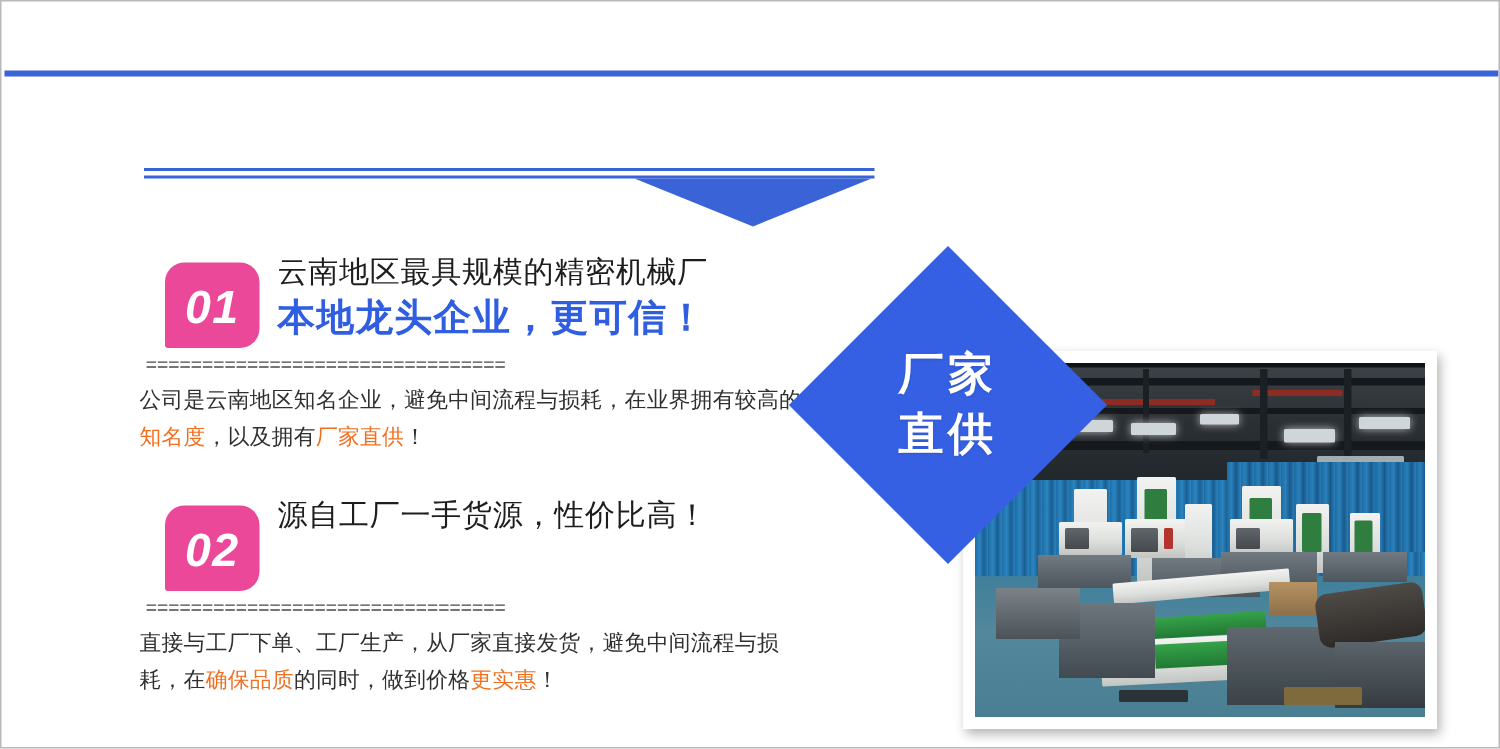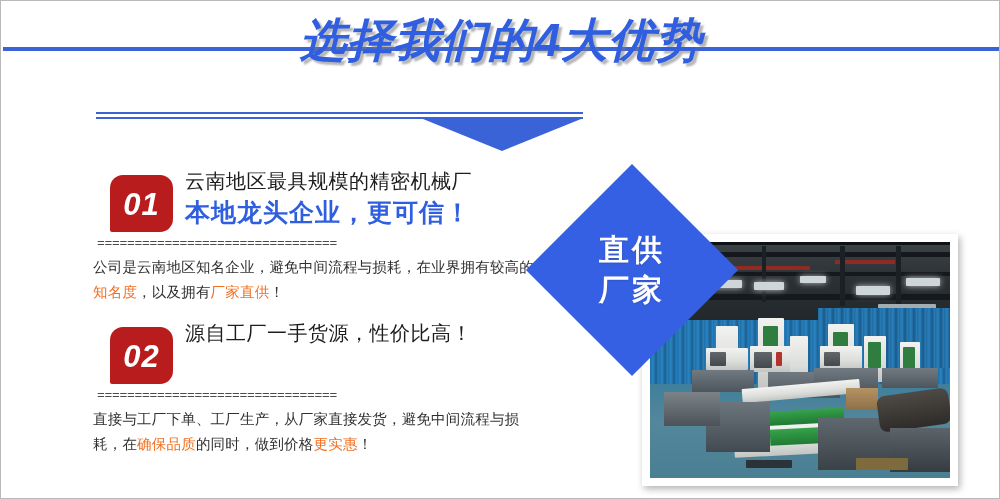--- a/index.html
+++ b/index.html
@@ -74,34 +74,34 @@
     border-top: 32px solid #3b63d8;
   }
 
   
   .feature {
     position: absolute;
     left: 92px;
     width: 460px;
   }
   #feature-01 { top: 168px; }
-  #feature-02 { top: 320px; }
+  #feature-02 { top: 330px; }
 
   .feature-head {
     position: relative;
     height: 66px;
   }
 
   .num-badge {
     position: absolute;
     left: 17px;
     top: 6px;
     width: 63px;
     height: 57px;
-    background: #b91c1c;
+    background: #ec4899;
     border-radius: 13px 13px 13px 2px;
     color: #ffffff;
     font-size: 31px;
     font-weight: bold;
     font-style: italic;
     letter-spacing: 1px;
     text-align: center;
     line-height: 60px;
     font-family: "Liberation Sans", "DejaVu Sans", sans-serif;
   }
@@ -263,21 +263,20 @@
     letter-spacing: 3px;
     text-shadow: 0 1px 2px rgba(0,0,0,0.12);
   }
 </style>
 </head>
 <body>
 
 <div id="banner">
 
   <div id="title-rule"></div>
-  <div id="main-title">选择我们的4大优势</div>
 
   <div id="divider-wrap">
     <div id="divider-line-top"></div>
     <div id="divider-line-bottom"></div>
     <div id="divider-arrow"></div>
   </div>
 
   <div class="feature" id="feature-01">
     <div class="feature-head">
       <div class="num-badge">01</div>
@@ -366,17 +365,17 @@
       <div class="ph-crate" style="left:196px;top:146px;width:32px;height:22px;"></div>
       <div class="ph-pipe" style="left:228px;top:150px;width:72px;height:36px;transform:rotate(-8deg);"></div>
       <div class="machine-base" style="left:240px;top:186px;width:60px;height:44px;background:linear-gradient(180deg,#5b646a,#353c41);"></div>
       <div class="machine-dark" style="left:206px;top:216px;width:52px;height:12px;background:#7e6a3c;"></div>
       <div class="machine-dark" style="left:96px;top:218px;width:46px;height:8px;background:#2c3338;"></div>
     </div>
   </div>
 
   <div id="diamond"></div>
   <div id="diamond-label">
+    <span>厂家</span>
     <span>直供</span>
-    <span>厂家</span>
   </div>
 
 </div>
 
 </body></html>

